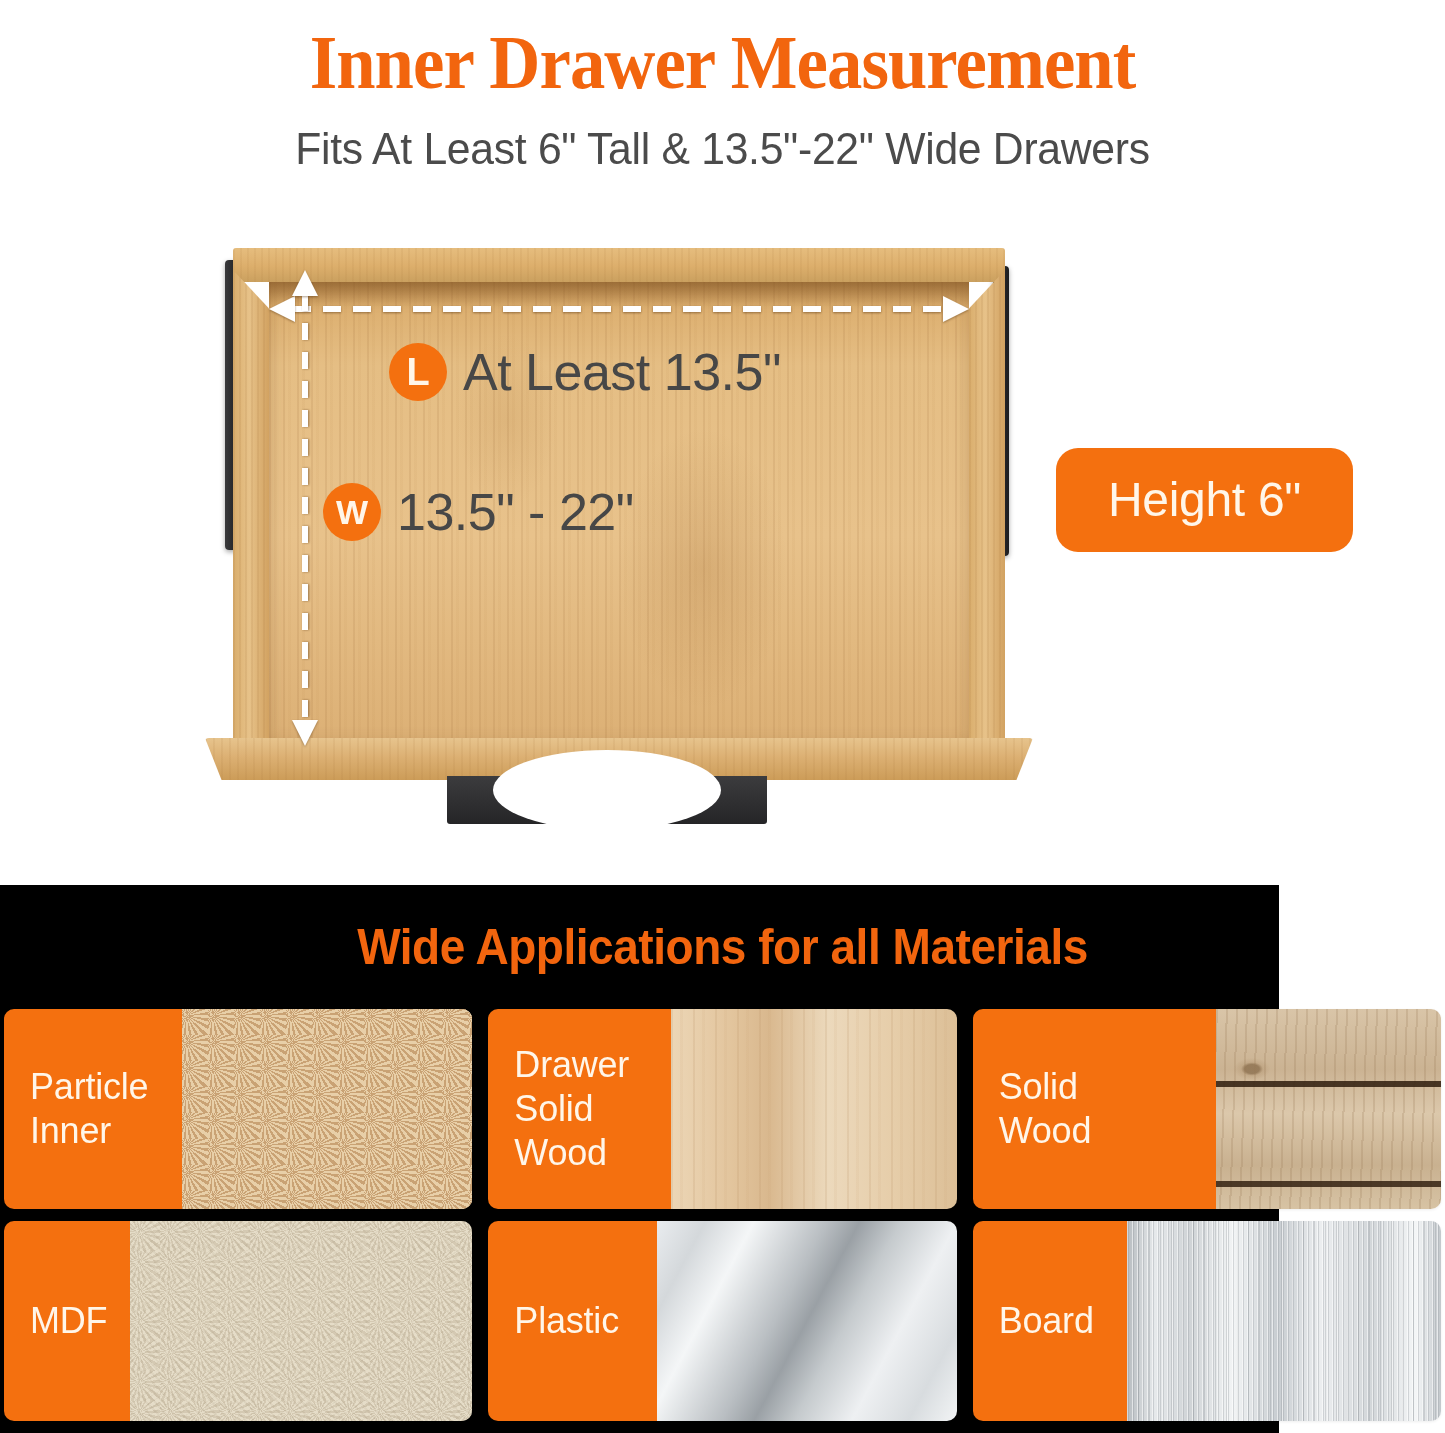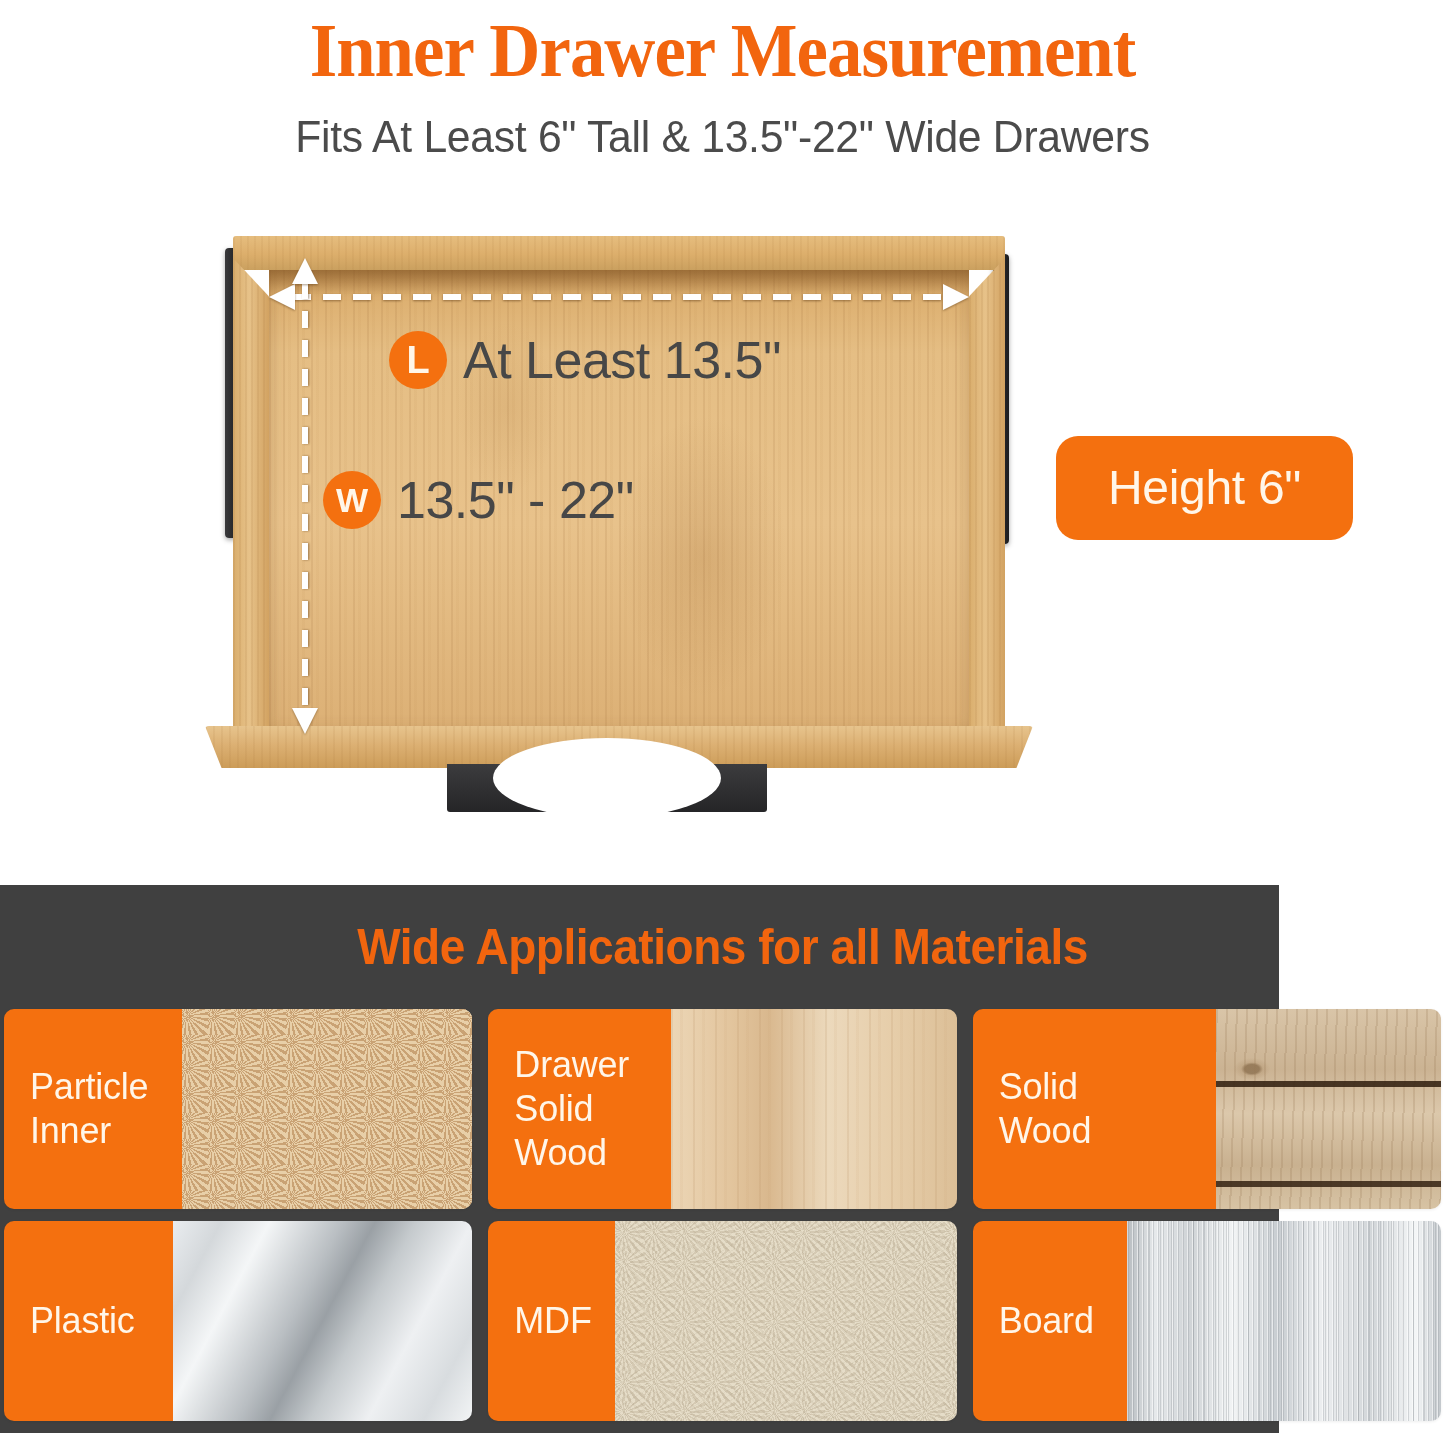--- a/index.html
+++ b/index.html
@@ -9,21 +9,21 @@
     height: 1433px;
     background: #ffffff;
     font-family: "Liberation Sans", sans-serif;
     overflow: hidden;
     position: relative;
   }
 
   
   .top-section {
     position: absolute;
-    left: 0; top: 4px;
+    left: 0; top: 16px;
     width: 1196px;
     height: 885px;
     background: #ffffff;
   }
 
   .main-title {
     position: absolute;
     left: 0; top: 4px;
     width: 1445px;
     text-align: center;
@@ -265,21 +265,21 @@
     text-align: center;
     letter-spacing: -0.3px;
   }
 
   
   .bottom-section {
     position: absolute;
     left: 0; top: 885px;
     width: 1279px;
     height: 548px;
-    background: #404040;
+    background: #000000;
   }
 
   .apps-title {
     position: absolute;
     left: 0; top: 32px;
     width: 1445px;
     text-align: center;
     font-family: "Liberation Sans", sans-serif;
     font-weight: bold;
     font-size: 50px;
@@ -469,31 +469,31 @@
 
     <div class="mat-card">
       <div class="mat-label" style="width:52%">
         <span>Solid</span>
         <span>Wood</span>
       </div>
       <div class="mat-swatch tex-unpainted-wood"></div>
     </div>
 
     <div class="mat-card">
+      <div class="mat-label" style="width:27%">
+        <span>MDF</span>
+      </div>
+      <div class="mat-swatch tex-mdf"></div>
+    </div>
+
+    <div class="mat-card">
       <div class="mat-label" style="width:36%">
         <span>Plastic</span>
       </div>
       <div class="mat-swatch tex-plastic"></div>
-    </div>
-
-    <div class="mat-card">
-      <div class="mat-label" style="width:27%">
-        <span>MDF</span>
-      </div>
-      <div class="mat-swatch tex-mdf"></div>
     </div>
 
     <div class="mat-card">
       <div class="mat-label" style="width:33%">
         <span>Board</span>
       </div>
       <div class="mat-swatch tex-metal"></div>
     </div>
 
   </div>

